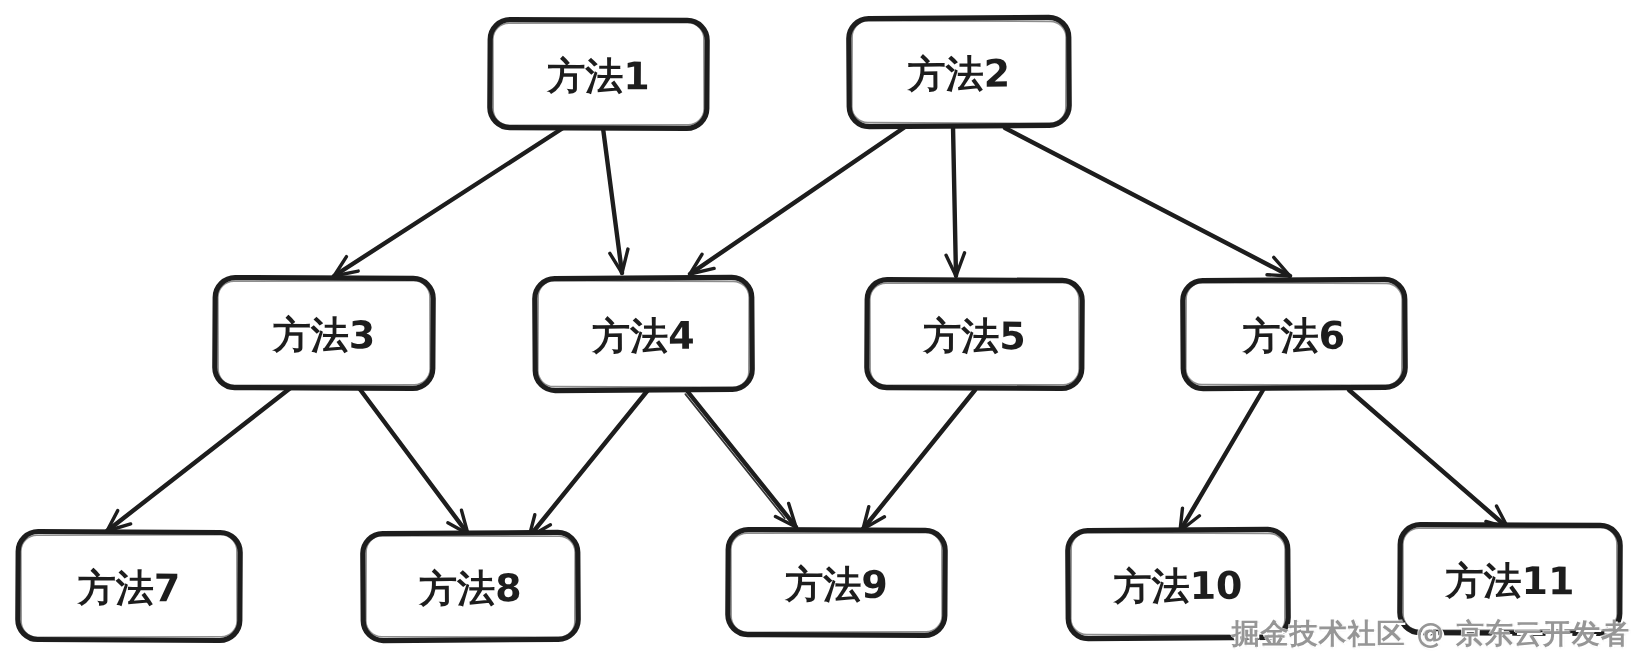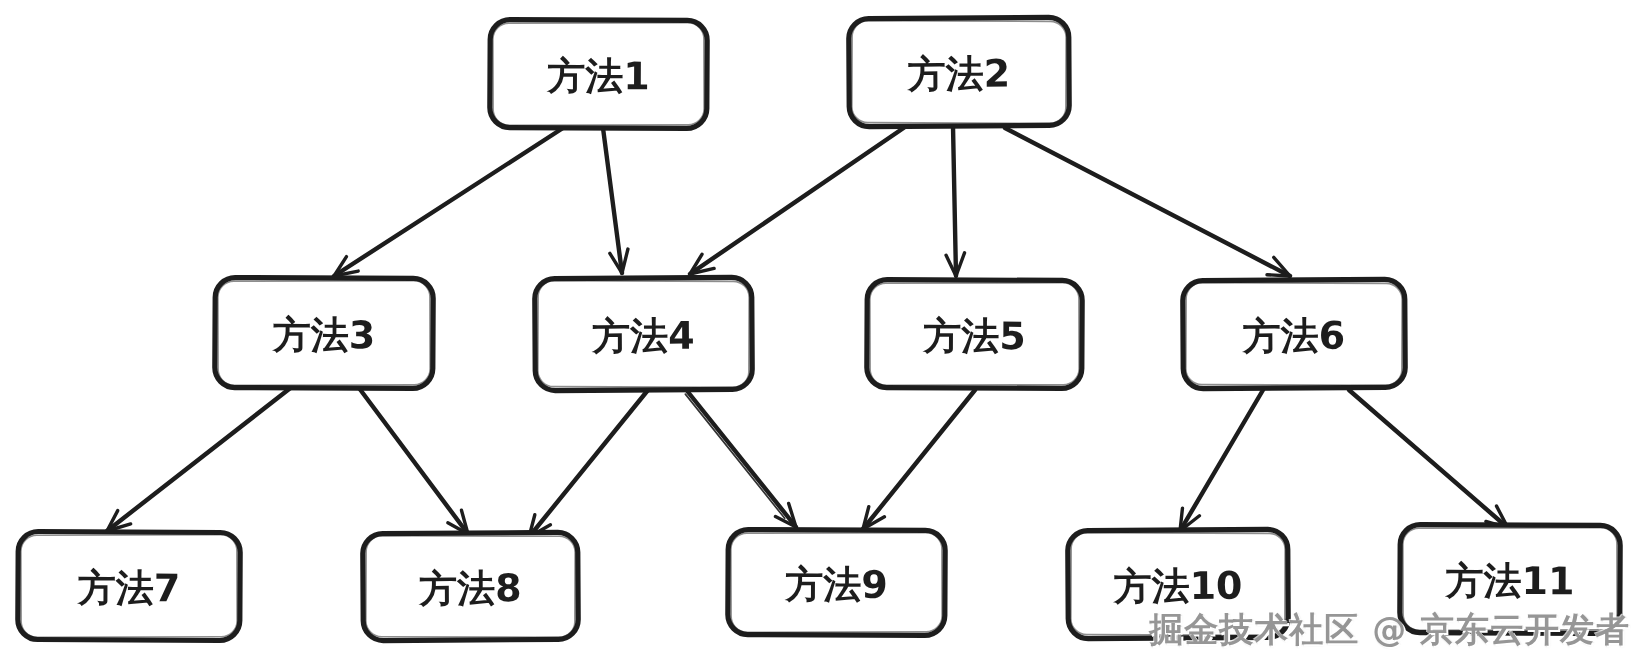--- a/index.html
+++ b/index.html
@@ -24,21 +24,21 @@
   .node-label {
     font-family: "DejaVu Sans", "Liberation Sans", sans-serif;
     font-size: 38px;
     font-weight: 600;
     fill: #1d1d1d;
   }
   .watermark {
     position: absolute;
     right: 8px;
     bottom: 8px;
-    font-size: 34px;
+    font-size: 28px;
     font-weight: 700;
     letter-spacing: 1px;
     color: #969696;
     text-shadow: 2px 2px 0 #ffffff, -1px -1px 0 rgba(255,255,255,0.75), 1px 1px 2px rgba(0,0,0,0.18);
     white-space: nowrap;
     user-select: none;
   }
 </style>
 </head>
 <body>

